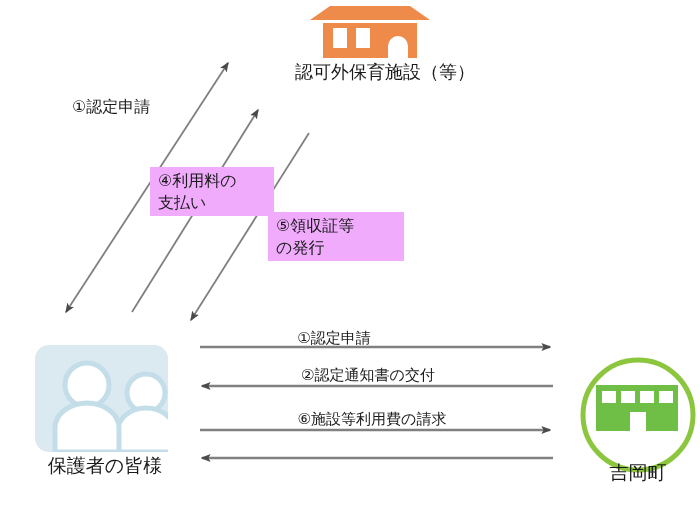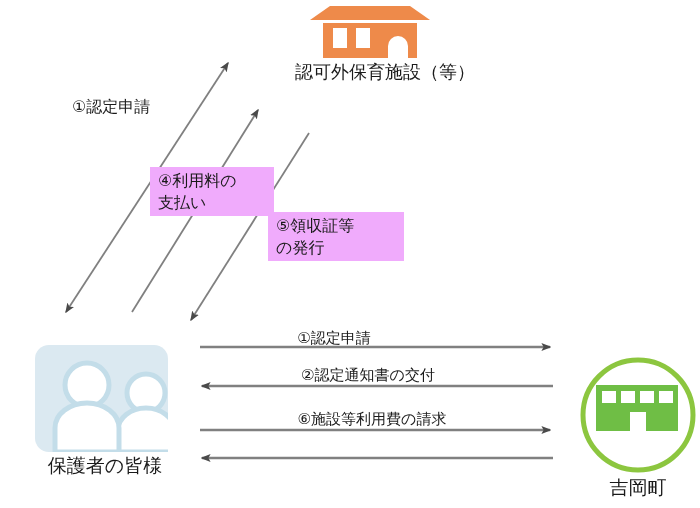--- a/index.html
+++ b/index.html
@@ -69,21 +69,21 @@
     <svg width="120" height="120" viewBox="0 0 120 120">
       <circle cx="60" cy="60" r="55" fill="#ffffff" stroke="#8CC63F" stroke-width="5"></circle>
       <rect x="18" y="30" width="82" height="46" fill="#6FBE45"></rect>
       <rect x="24" y="36" width="14" height="12" fill="#ffffff"></rect>
       <rect x="43" y="36" width="14" height="12" fill="#ffffff"></rect>
       <rect x="62" y="36" width="14" height="12" fill="#ffffff"></rect>
       <rect x="81" y="36" width="14" height="12" fill="#ffffff"></rect>
       <rect x="52" y="57" width="16" height="19" fill="#ffffff"></rect>
     </svg>
   </div>
-  <div class="lbl center entity-label" style="left:638px;top:476px;">吉岡町</div>
+  <div class="lbl center entity-label" style="left:638px;top:461px;">吉岡町</div>
 
   <div class="lbl" style="left:72px;top:97px;font-size:16px;z-index:5;">①認定申請</div>
 
   <div class="maskbox" style="left:150px;top:167px;width:108px;font-size:16px;">
     <span>④利用料の</span><br>
     <span>支払い</span>
   </div>
 
   <div class="maskbox" style="left:268px;top:212px;width:120px;font-size:16px;">
     <span>⑤領収証等</span><br>

